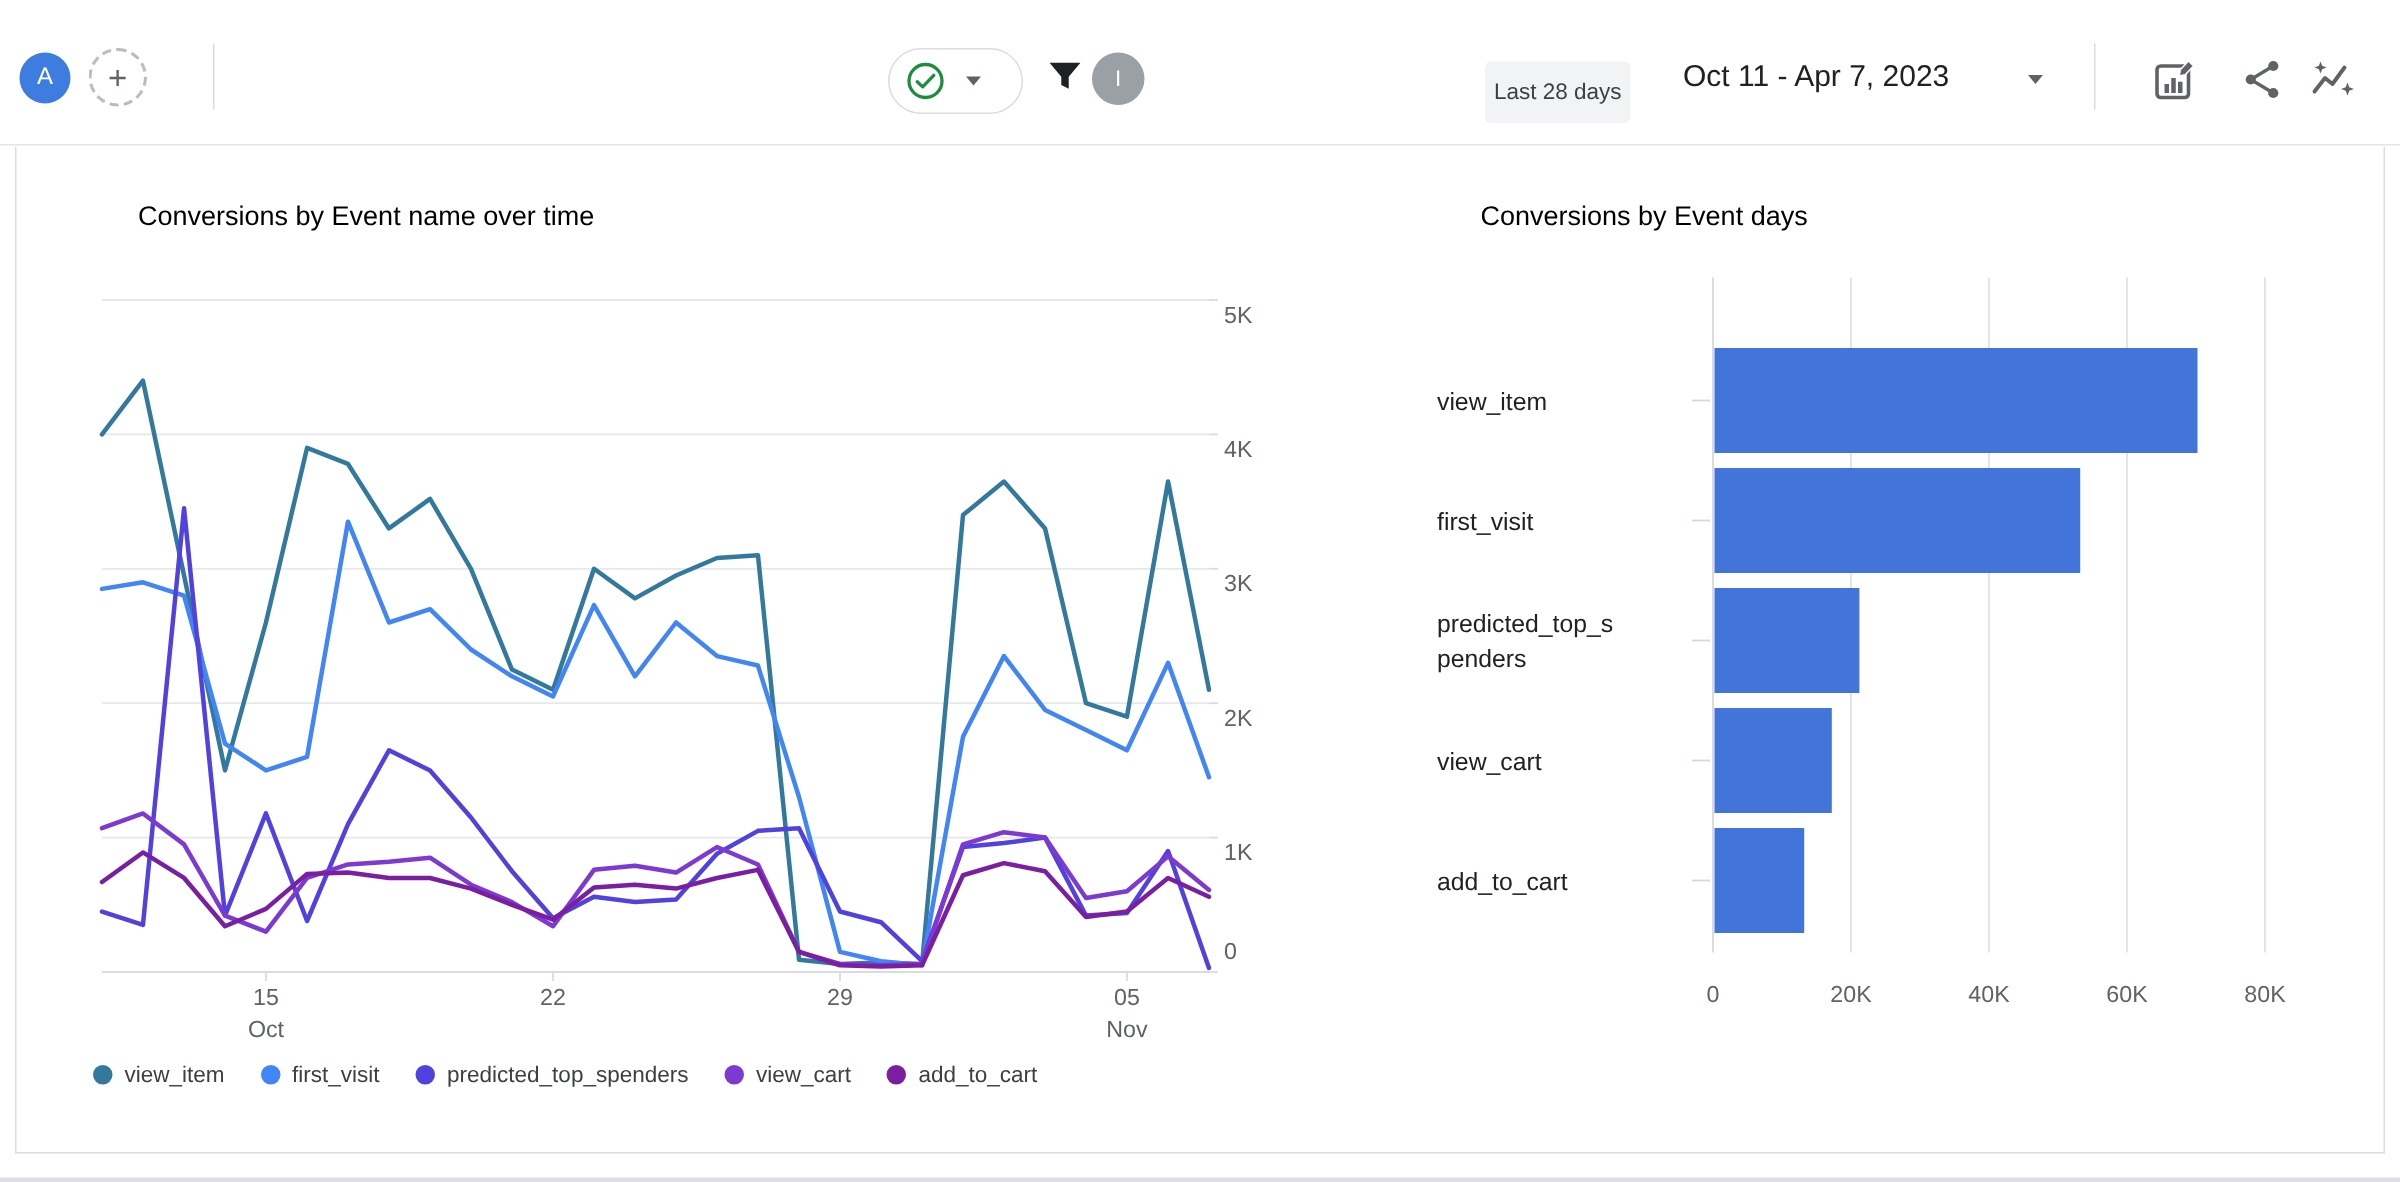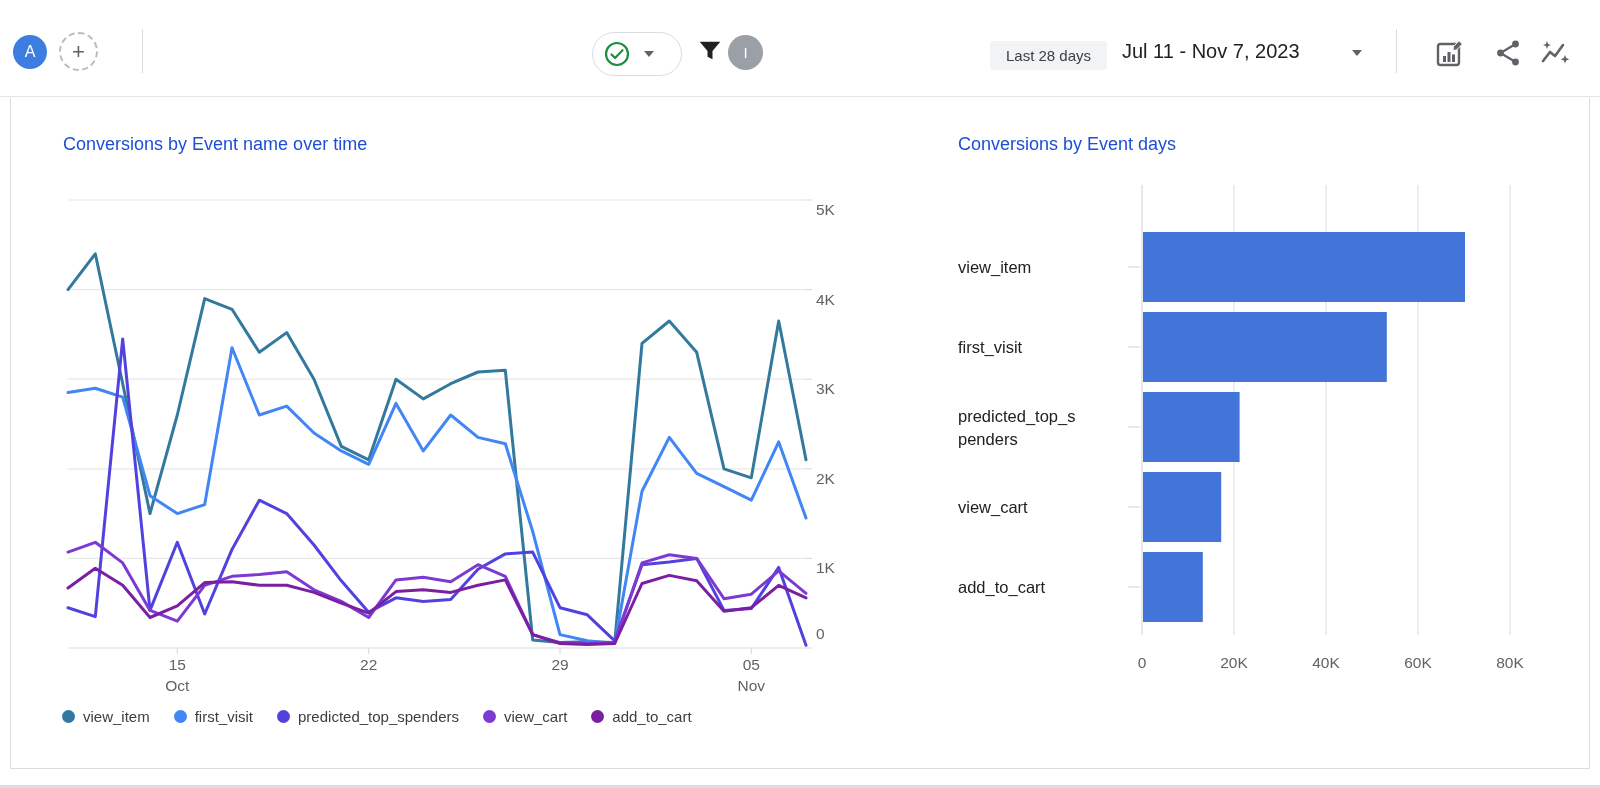--- a/index.html
+++ b/index.html
@@ -14,32 +14,32 @@
              border:2px dashed #b9bdc2; color:#5f6368; font-size:22px; font-weight:300;
              display:flex; align-items:center; justify-content:center; background:#fff; cursor:pointer; }
   .v-div { position:absolute; width:1px; background:#dadce0; }
   .report-title { position:absolute; left:172px; top:36px; font-size:28px; color:#1f1f1f; letter-spacing:.2px; white-space:nowrap; }
   .check-pill { position:absolute; left:592px; top:32px; width:90px; height:44px; border:1px solid #dadce0;
                 border-radius:22px; background:#fff; display:flex; align-items:center; padding:0 12px 0 11px; gap:14px; cursor:pointer; }
   .caret { width:0; height:0; border-left:5px solid transparent; border-right:5px solid transparent; border-top:6px solid #5f6368; }
   .funnel { position:absolute; left:697px; top:38px; width:26px; height:26px; cursor:pointer; }
   .collab { position:absolute; left:728px; top:35px; width:35px; height:35px; border-radius:50%;
             background:#9aa0a6; color:#fff; font-size:15px; display:flex; align-items:center; justify-content:center; }
-  .date-chip { position:absolute; left:990px; top:41px; height:29px; background:#f1f3f4; border-radius:4px;
-               color:#3c4043; font-size:15px; display:flex; align-items:center; padding:0 16px; }
+  .date-chip { position:absolute; left:990px; top:41px; height:41px; background:#f1f3f4; border-radius:4px;
+               color:#3c4043; font-size:15px; display:flex; align-items:center; padding:0 6px; }
   .date-range { position:absolute; left:1122px; top:40px; font-size:20px; color:#202124; white-space:nowrap; cursor:pointer; }
   .date-caret { position:absolute; left:1352px; top:50px; }
   .top-icon { position:absolute; top:37px; width:32px; height:32px; cursor:pointer; }
 
   
   .card { position:absolute; left:10px; top:98px; width:1580px; height:671px; background:#fff;
           border:1px solid #dadce0; border-top:none; }
   .bottom-edge { position:absolute; left:0; top:785px; width:1600px; height:3px; background:#dcdee2; }
 
-  .chart-title { position:absolute; font-size:18px; color:#1d4ed8; }
+  .chart-title { position:absolute; font-size:18px; color:#000000;margin-left:29px; }
   #lineTitle { left:63px; top:134px; }
   #barTitle  { left:958px; top:134px; }
 
   svg text { font-family:"Liberation Sans", sans-serif; }
 
   
   .legend { position:absolute; left:62px; top:708px; display:flex; gap:24px; align-items:center; }
   .legend-item { display:flex; align-items:center; gap:8px; }
   .legend-dot { width:13px; height:13px; border-radius:50%; }
   .legend-label { font-size:15px; color:#3c4043; }
@@ -63,21 +63,21 @@
       <span class="caret"></span>
     </div>
 
     <svg class="funnel" viewBox="0 0 24 24">
       <path d="M2.5 3.5h19l-7.2 8.6v7.4l-4.6-2.3v-5.1L2.5 3.5z" fill="#202124"></path>
     </svg>
 
     <div class="collab">I</div>
 
     <div class="date-chip">Last 28 days</div>
-    <div class="date-range">Jul 11 - Nov 7, 2023</div>
+    <div class="date-range">Oct 11 - Apr 7, 2023</div>
     <span class="caret date-caret"></span>
 
     <div class="v-div" style="left:1396px; top:29px; height:44px;"></div>
 
     <svg class="top-icon" style="left:1434px;" viewBox="0 0 32 32">
       <rect x="4" y="7" width="21" height="21" rx="2.5" fill="none" stroke="#5f6368" stroke-width="2.4"></rect>
       <rect x="9" y="19" width="3" height="6" fill="#5f6368"></rect>
       <rect x="13.5" y="15" width="3" height="10" fill="#5f6368"></rect>
       <rect x="18" y="17.5" width="3" height="7.5" fill="#5f6368"></rect>
       <path d="M19.5 9.5 l5.5-5.8 3.4 3.3 -5.6 5.8 -3.9 0.8 z" fill="#5f6368" stroke="#fff" stroke-width="1"></path>

